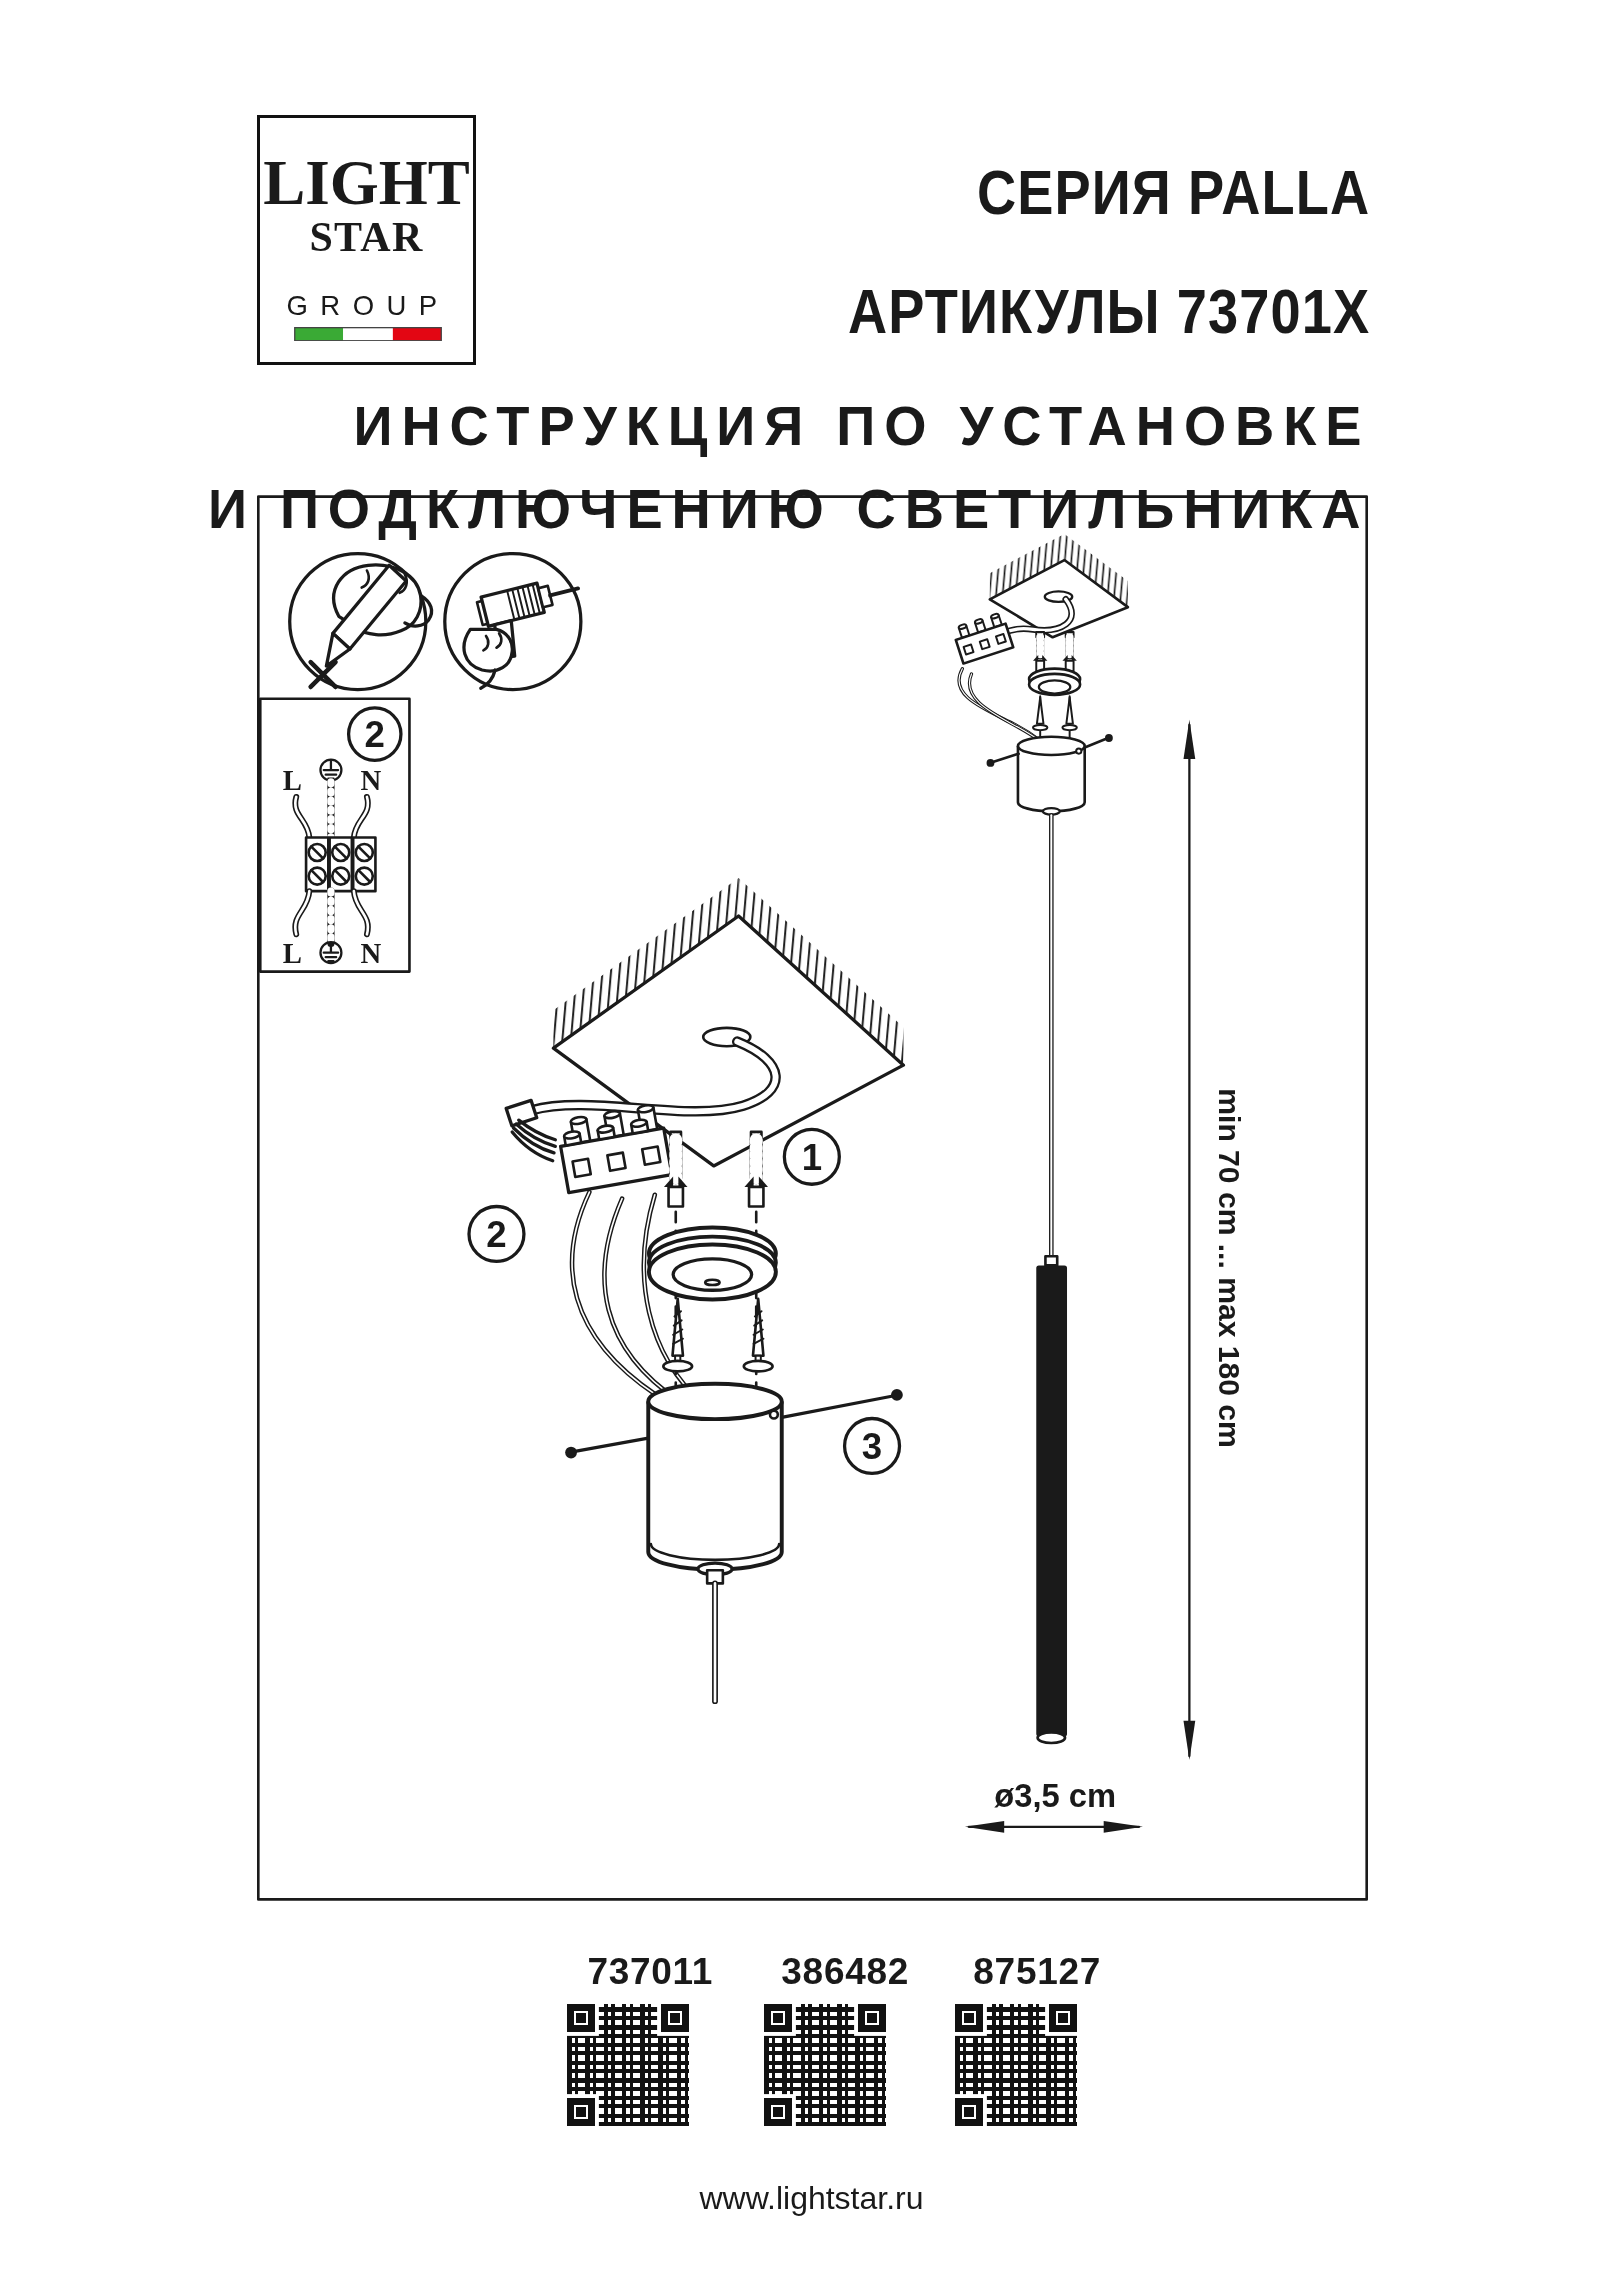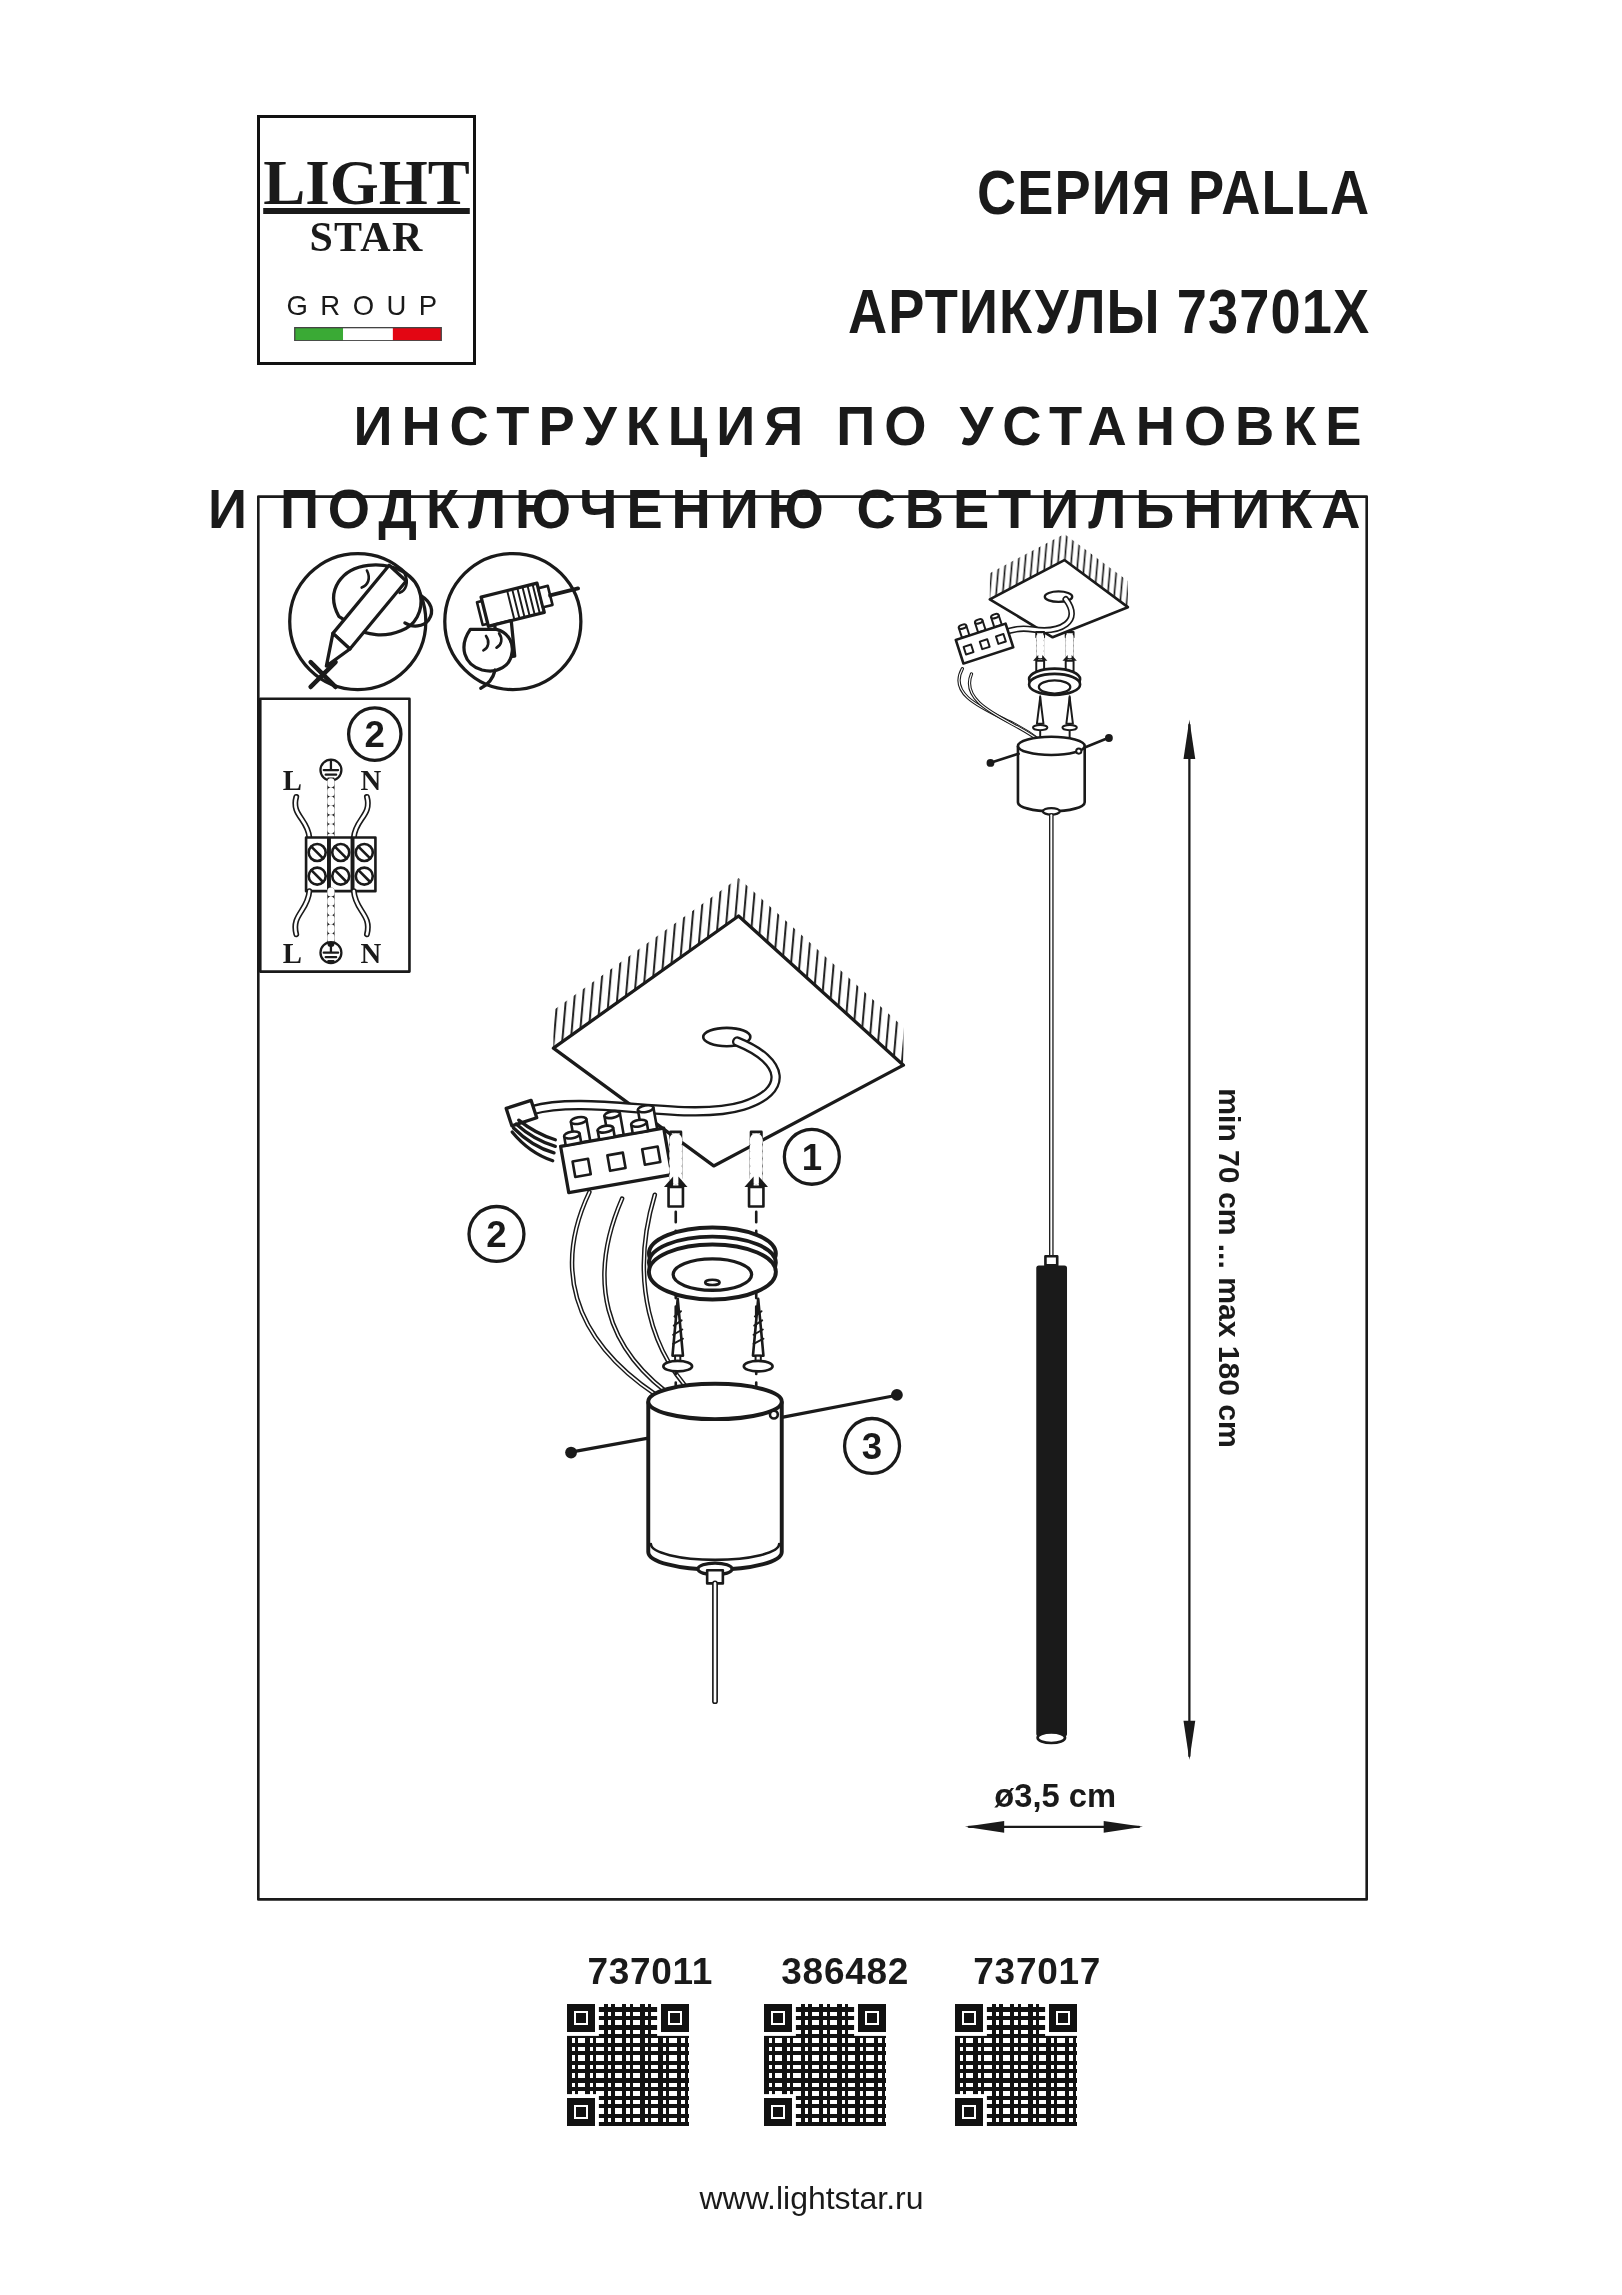--- a/index.html
+++ b/index.html
@@ -12,21 +12,21 @@
   .hdr-series   {top:156px;font-size:63px;letter-spacing:1.3px;transform:scaleX(.86);}
   .hdr-articles {top:275px;font-size:63px;letter-spacing:1.3px;transform:scaleX(.86);}
   .hdr-instr1   {top:393px;font-size:56px;letter-spacing:9.2px;transform:scaleX(.97);}
   .hdr-instr2   {top:476px;font-size:56px;letter-spacing:9.2px;transform:scaleX(.97);}
 
   
   .logo{position:absolute;left:257px;top:115px;width:219px;height:250px;
         border:3.3px solid #111;box-sizing:border-box;}
   .logo-word{position:absolute;width:100%;text-align:center;
              font-family:"Liberation Serif",serif;font-weight:700;line-height:1;}
-  .logo-w1{top:34px;font-size:63px;letter-spacing:0px;text-decoration:underline;}
+  .logo-w1{top:34px;font-size:63px;letter-spacing:0px;}
   .logo-w2{top:98px;font-size:42px;letter-spacing:1.3px;}
   .logo-w3{top:174px;font-family:"Liberation Sans",sans-serif;font-weight:400;
            font-size:27.5px;letter-spacing:12.4px;padding-left:3px;box-sizing:border-box;}
   .logo-flag{position:absolute;left:34px;top:209px;}
 
   
   .diagram{position:absolute;left:257px;top:495px;width:1111px;height:1406px;}
   .ln{stroke:#1a1a1a;fill:none;stroke-linecap:round;stroke-linejoin:round;}
   .wf{fill:#fff;stroke:#1a1a1a;stroke-linejoin:round;}
   .bk{fill:#1a1a1a;stroke:none;}
@@ -392,21 +392,21 @@
         <line x1="1480" y1="2792" x2="1740" y2="2792" class="ln" stroke-width="3.5"></line>
         <polygon points="1474,2792 1534,2783 1534,2801" class="bk"></polygon>
         <polygon points="1746,2792 1686,2783 1686,2801" class="bk"></polygon>
         <text x="1612" y="2762" class="dia-text">ø3,5 cm</text>
       </g>
     </g>
   </svg>
 
   <div class="qr-label" style="left:543px">737011</div>
   <div class="qr-label" style="left:739px">386482</div>
-  <div class="qr-label" style="left:931px">737017</div>
+  <div class="qr-label" style="left:931px">875127</div>
 
   <div class="qr" style="left:567px">
     <span class="f tl"></span>
       <span class="f tr"></span>
       <span class="f bl"></span>
   </div>
   <div class="qr" style="left:764px">
     <span class="f tl"></span>
       <span class="f tr"></span>
       <span class="f bl"></span>

